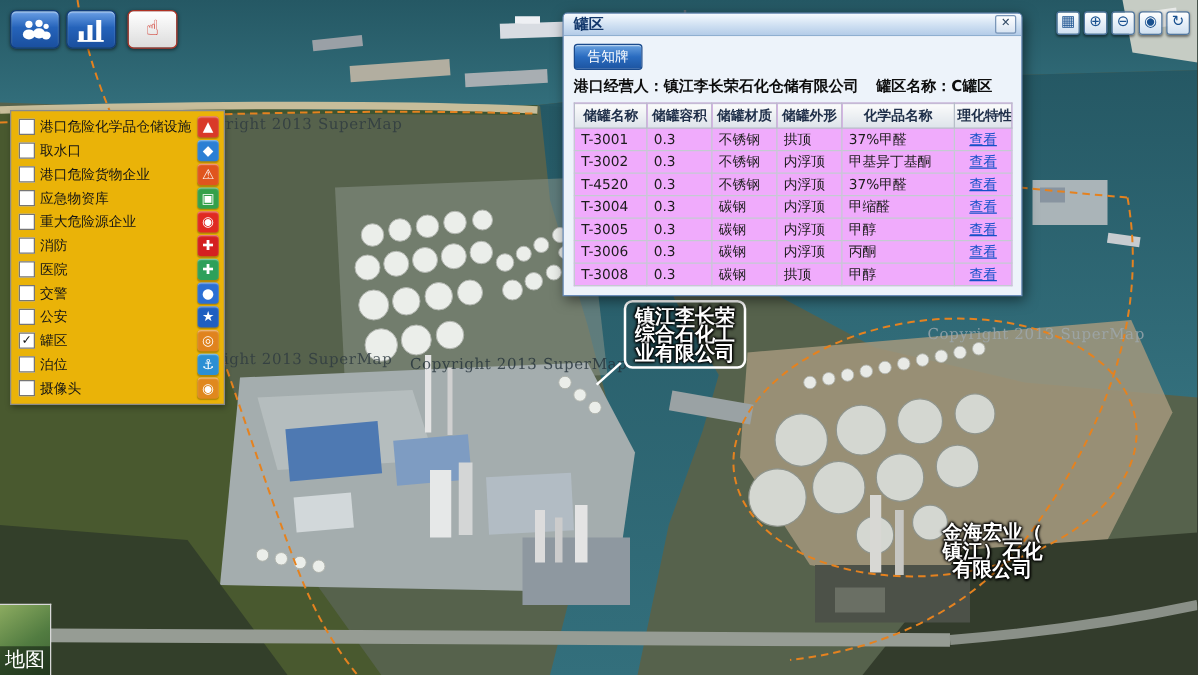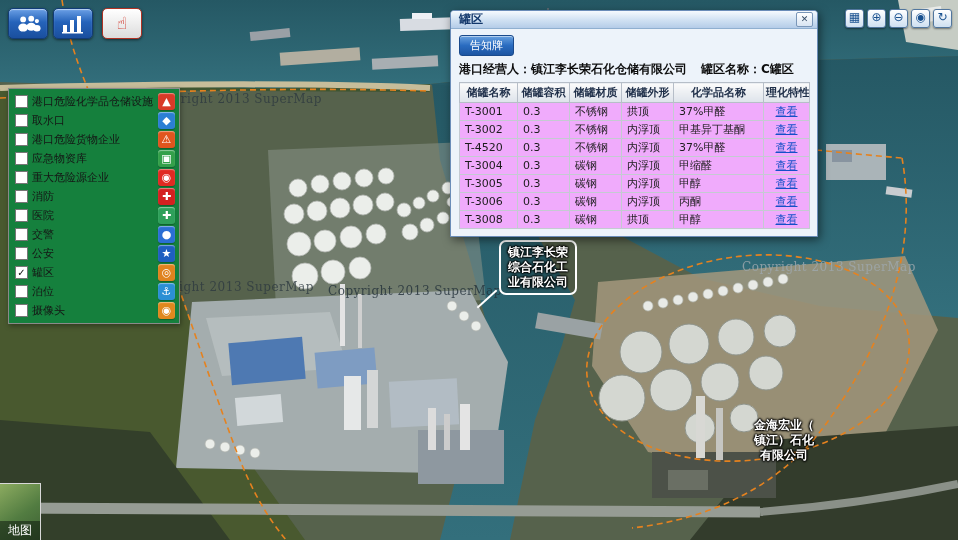--- a/index.html
+++ b/index.html
@@ -6,36 +6,36 @@
   .stage{position:relative;width:958px;height:540px;overflow:hidden;
          font-family:"DejaVu Sans","Liberation Sans",sans-serif;background:#56624c;cursor:default;}
   #map-bg{position:absolute;left:0;top:0;width:958px;height:540px;z-index:0;}
 
   .overlay-layer{position:absolute;left:0;top:0;width:958px;height:540px;z-index:1;pointer-events:none;}
   .label-layer{position:absolute;left:0;top:0;width:958px;height:540px;z-index:4;pointer-events:none;}
 
   .watermark{position:absolute;font-family:"DejaVu Serif","Liberation Serif",serif;
              font-size:12px;opacity:.8;white-space:nowrap;letter-spacing:.5px;}
 
-  .map-label{position:absolute;color:#fff;font-weight:bold;font-size:12px;line-height:15px;
+  .map-label{position:absolute;color:#fff;font-weight:bold;font-size:16px;line-height:15px;
              white-space:pre-line;text-align:center;
              text-shadow:-1px 0 2px #000,1px 0 2px #000,0 -1px 2px #000,0 1px 2px #000;}
   .map-label.callout{border:2px solid #fff;border-radius:7px;padding:3px 7px;background:rgba(20,30,20,.15);}
   .map-label.callout::after{content:"";position:absolute;left:-15px;bottom:-19px;width:2px;height:26px;
              background:#fff;transform:rotate(48deg);}
 
   .toolbar{position:absolute;left:8px;top:8px;display:flex;gap:5px;z-index:5;}
   .tb-btn{width:38px;height:29px;border-radius:5px;border:1px solid #123c78;overflow:hidden;
           background:linear-gradient(#6ba0e6,#2563ba 45%,#1a4f9e);cursor:pointer;
           box-shadow:0 1px 3px rgba(0,0,0,.55),inset 0 1px 1px rgba(255,255,255,.55);
           display:flex;align-items:center;justify-content:center;}
   .tb-btn.red{background:linear-gradient(#ffffff,#ececec 55%,#dcdcdc);border-color:#b03224;}
   .touch-glyph{color:#cc1f12;font-size:17px;line-height:17px;}
 
-  .layer-panel{position:absolute;left:8px;top:88px;width:170px;background:#15803d;z-index:5;
+  .layer-panel{position:absolute;left:8px;top:88px;width:170px;background:#eab308;z-index:5;
                border:1px solid #8a8a8a;box-shadow:1px 2px 5px rgba(0,0,0,.35);padding:3px 0;}
   .layer-row{display:flex;align-items:center;height:19px;padding:0 4px 0 6px;gap:4px;}
   .cb{width:11px;height:11px;border:1px solid #767676;background:#fff;flex:0 0 auto;
       font-size:10px;line-height:11px;color:#111;text-align:center;cursor:pointer;}
   .layer-label{font-size:11px;color:#151515;flex:1;white-space:nowrap;overflow:hidden;}
   .layer-icon{width:17px;height:17px;border-radius:3px;color:#fff;font-size:11px;line-height:17px;
               text-align:center;flex:0 0 auto;box-shadow:inset 0 1px 1px rgba(255,255,255,.45),0 1px 1px rgba(0,0,0,.25);}
 
   .map-controls{position:absolute;right:6px;top:9px;display:flex;gap:3px;z-index:5;}
   .map-ctrl{width:17px;height:17px;border:1px solid #51769e;border-radius:3px;cursor:pointer;
@@ -61,21 +61,21 @@
   .tank th{background:linear-gradient(#fbfbfb,#dde3ea);border:1px solid #b6bec8;font-size:11px;
            font-weight:bold;color:#20304a;padding:2px 2px;height:14px;white-space:nowrap;overflow:hidden;}
   .tank td{border:1px solid #c4cad2;font-size:11px;color:#1c1c1c;padding:1px 5px;height:14px;
            white-space:nowrap;overflow:hidden;margin-left:28px;}
   .view-link{color:#1550c8;text-decoration:underline;cursor:pointer;}
 
   .overview{position:absolute;left:0;bottom:0;width:40px;height:56px;z-index:5;cursor:pointer;
             border:1px solid #d8d8d8;border-left:none;border-bottom:none;
             background:linear-gradient(145deg,#8cab60,#527c41 55%,#3d5f33);}
   .overview-label{position:absolute;left:0;right:0;bottom:0;background:rgba(15,25,15,.55);
-                  color:#fff;font-size:12px;text-align:center;padding:1px 0;}
+                  color:#fff;font-size:16px;text-align:center;padding:1px 0;}
 </style>
 </head>
 <body>
 
 <div class="stage">
 
   <svg id="map-bg" viewBox="0 0 958 540" preserveAspectRatio="none">
     <defs>
       <linearGradient id="waterg" x1="0" y1="0" x2="0" y2="1">
         <stop offset="0" stop-color="#255864"></stop>

